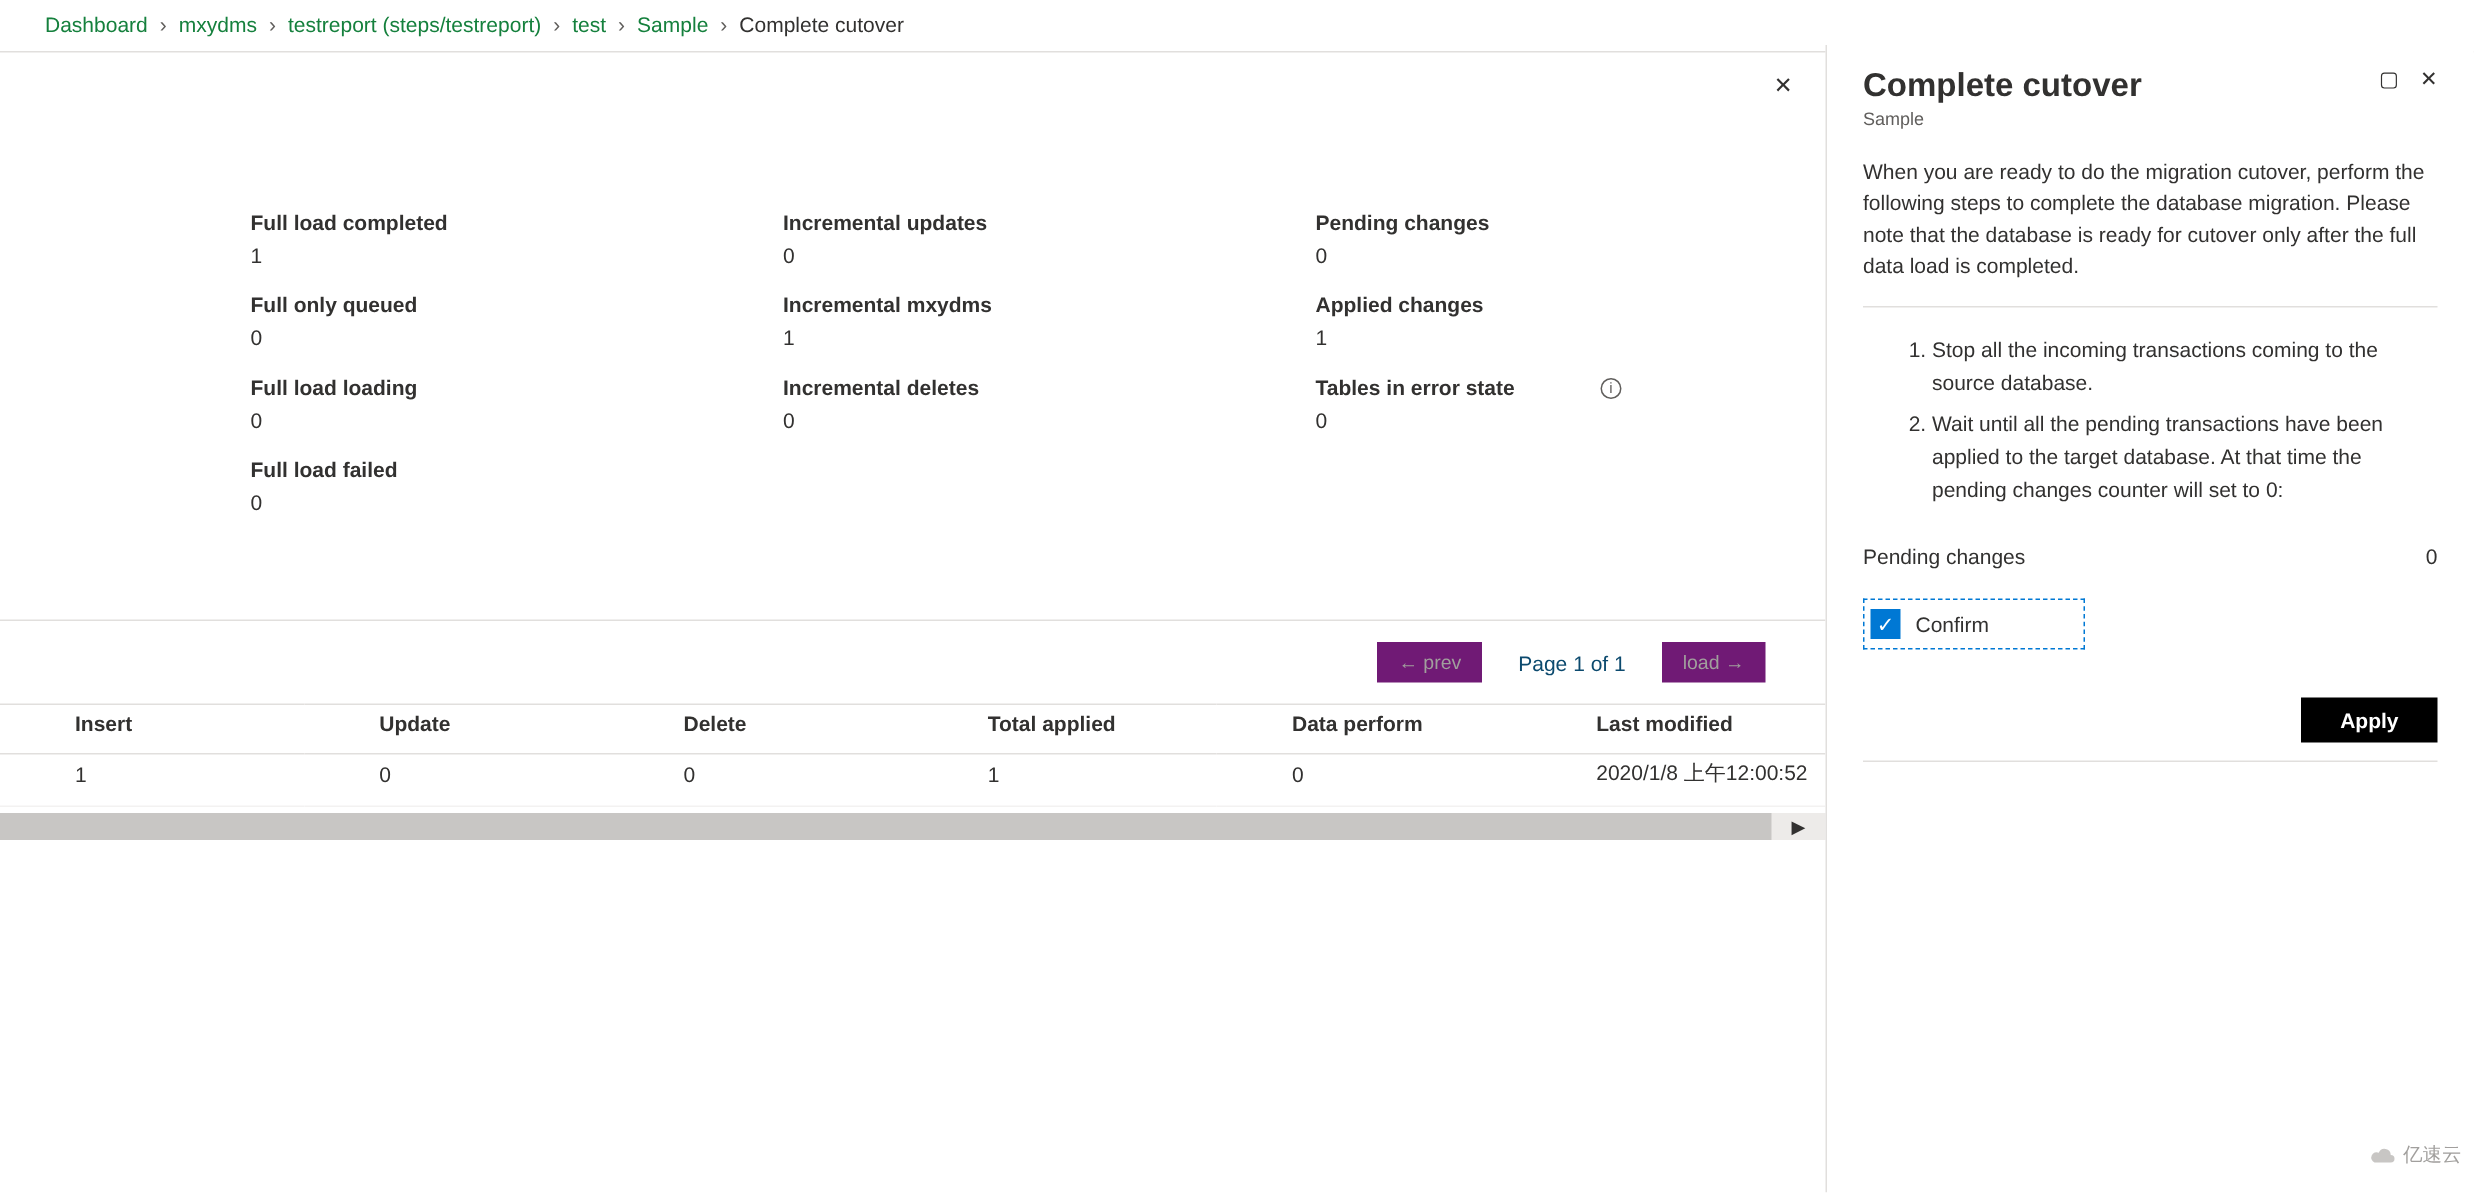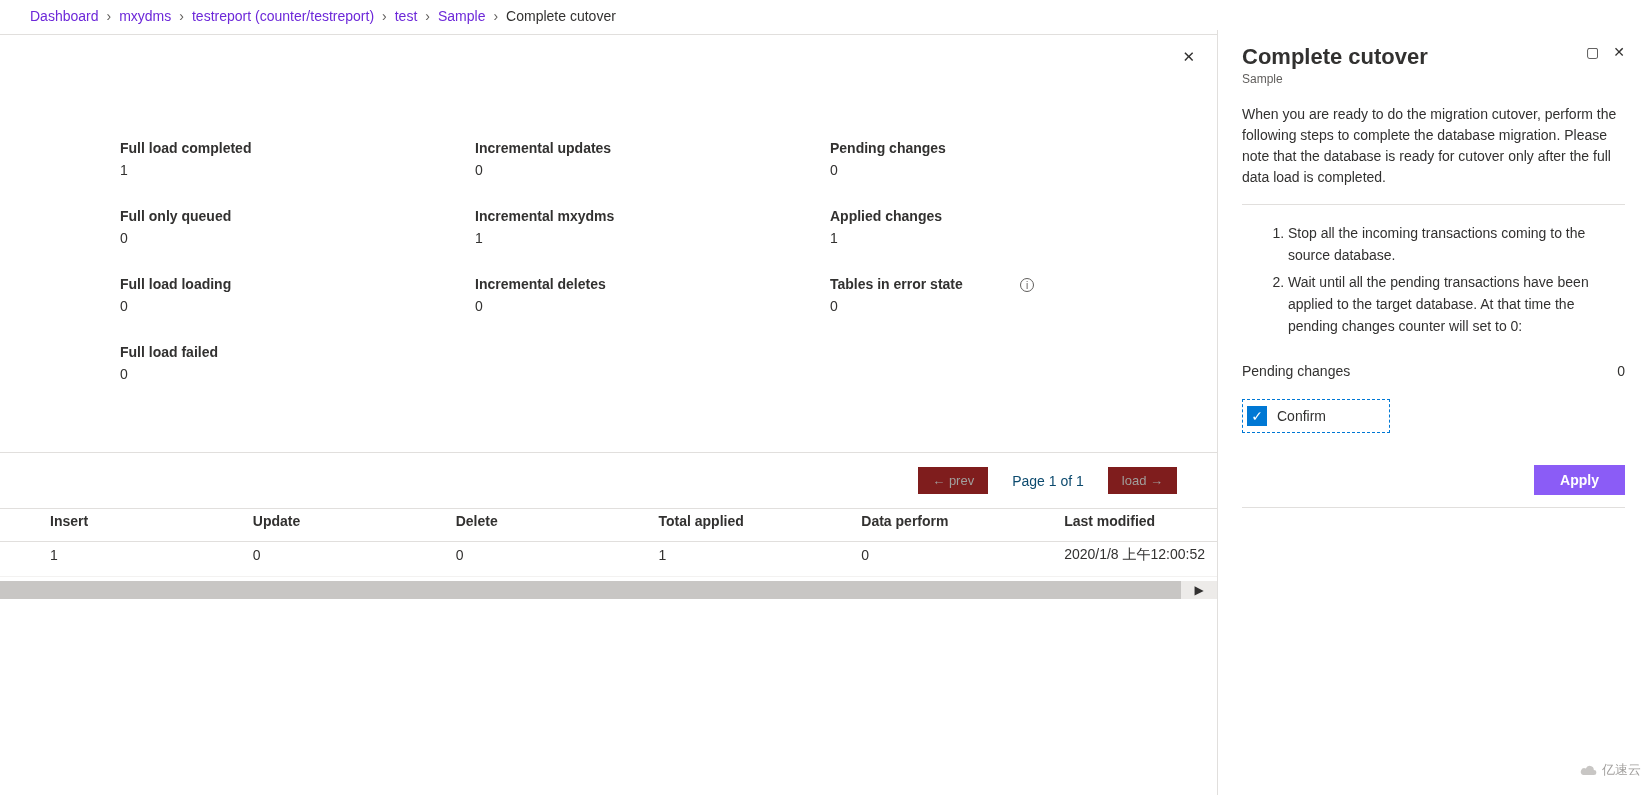--- a/index.html
+++ b/index.html
@@ -14,21 +14,21 @@
     overflow: hidden;
   }
   .breadcrumb {
     display: flex;
     align-items: center;
     padding: 8px 30px 10px;
     border-bottom: 1px solid #e1dfdd;
     font-size: 14px;
     gap: 8px;
   }
-  .breadcrumb a { color: #6d28d9; text-decoration: none; }
+  .breadcrumb a { color: #15803d; text-decoration: none; }
   .breadcrumb .sep { color: #605e5c; }
   .breadcrumb .current { color: #323130; }
   .main-area {
     position: absolute;
     top: 30px;
     left: 0;
     right: 432px;
     bottom: 0;
   }
   .close-main {
@@ -36,22 +36,23 @@
     right: 22px;
     top: 18px;
     font-size: 15px;
     cursor: pointer;
     color: #323130;
   }
   .stats-grid {
     display: grid;
     grid-template-columns: 355px 355px 355px;
     grid-auto-rows: auto;
-    row-gap: 30px;
+    row-gap: 17px;
     padding: 110px 0 0 120px;
+    margin-left: 47px;
   }
   .stat-block { position: relative; }
   .stat-label {
     font-weight: 600;
     font-size: 14px;
     margin-bottom: 6px;
   }
   .stat-value {
     font-size: 14px;
     color: #323130;
@@ -74,21 +75,21 @@
     border-top: 1px solid #e1dfdd;
   }
   .pager {
     display: flex;
     align-items: center;
     justify-content: flex-end;
     padding: 14px 40px 14px 0;
     gap: 24px;
   }
   .pager-btn {
-    background: #7f1d1d;
+    background: #701a75;
     border: none;
     padding: 6px 14px;
     font-size: 13px;
     color: #a19f9d;
     cursor: default;
   }
   .pager-label { font-size: 14px; color: #0c4a6e; text-align: center; }
   table.data {
     width: 100%;
     border-collapse: collapse;
@@ -182,21 +183,21 @@
     background: #0078d4;
     display: flex; align-items: center; justify-content: center;
     color: #fff;
     font-size: 14px;
   }
   .apply-row {
     display: flex;
     justify-content: flex-end;
   }
   .apply-btn {
-    background: #8b5cf6;
+    background: #000000;
     color: #fff;
     border: none;
     padding: 7px 26px;
     font-size: 14px;
     font-weight: 600;
     cursor: pointer;
   }
   .watermark {
     position: absolute;
     right: 8px; bottom: 16px;
@@ -206,21 +207,21 @@
   }
 </style>
 </head>
 <body>
 
 <div class="breadcrumb">
   <a href="#">Dashboard</a>
   <span class="sep">›</span>
   <a href="#">mxydms</a>
   <span class="sep">›</span>
-  <a href="#">testreport (counter/testreport)</a>
+  <a href="#">testreport (steps/testreport)</a>
   <span class="sep">›</span>
   <a href="#">test</a>
   <span class="sep">›</span>
   <a href="#">Sample</a>
   <span class="sep">›</span>
   <span class="current">Complete cutover</span>
 </div>
 
 <div class="main-area">
   <span class="close-main">✕</span>

